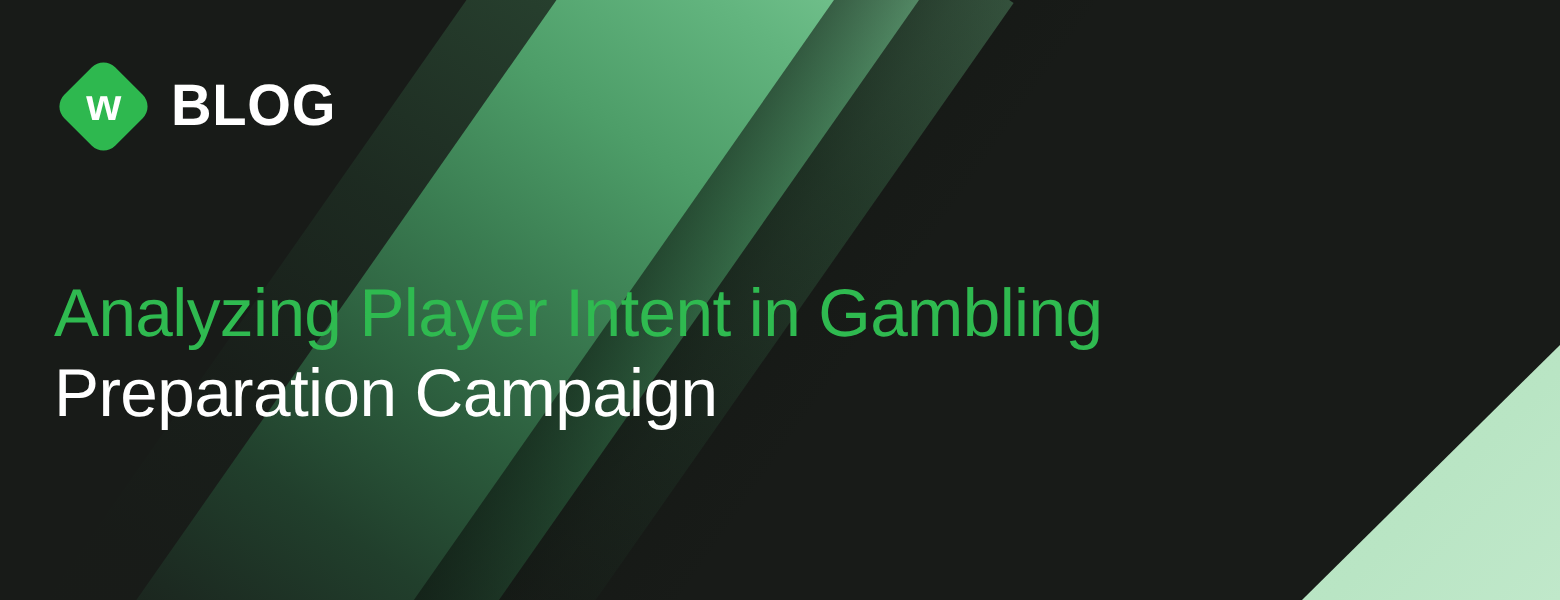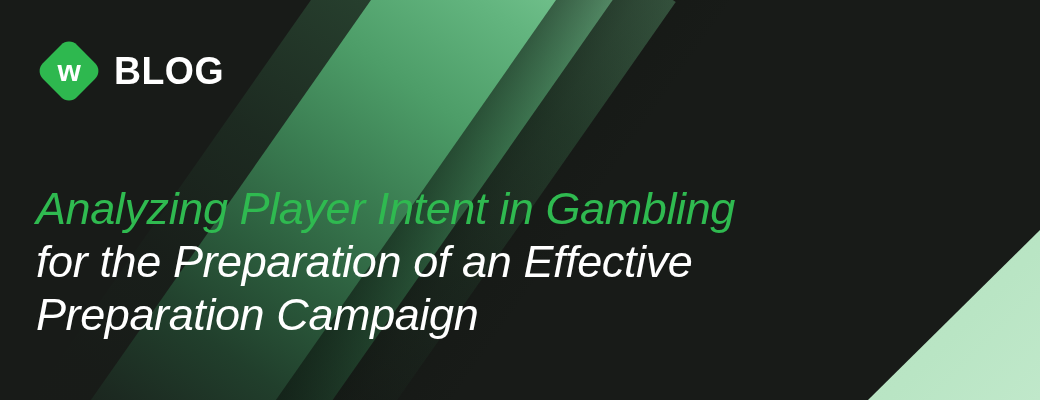--- a/index.html
+++ b/index.html
@@ -145,21 +145,20 @@
   .headline {
     position: absolute;
     left: 36px;
     top: 152px;
     width: 960px;
     font-family: "Liberation Sans", sans-serif;
     font-weight: normal;
     font-size: 45px;
     line-height: 53px;
     letter-spacing: -0.4px;
-    font-style: italic;
   }
   .headline .line { display: block; white-space: nowrap; }
   .headline .accent { color: #2fba50; }
   .headline .plain  { color: #ffffff; }
 </style>
 </head>
 <body>
 
 <div class="banner">
 
@@ -173,17 +172,16 @@
   <div class="logo-row">
     <div class="logo-mark">
       <div class="logo-diamond"></div>
       <div class="logo-letter">w</div>
     </div>
     <div class="logo-word">BLOG</div>
   </div>
 
   <h1 class="headline">
     <span class="line accent">Analyzing Player Intent in Gambling</span>
-    <span class="line plain">for the Preparation of an Effective</span>
     <span class="line plain">Preparation Campaign</span>
   </h1>
 
 </div>
 
 </body></html>

